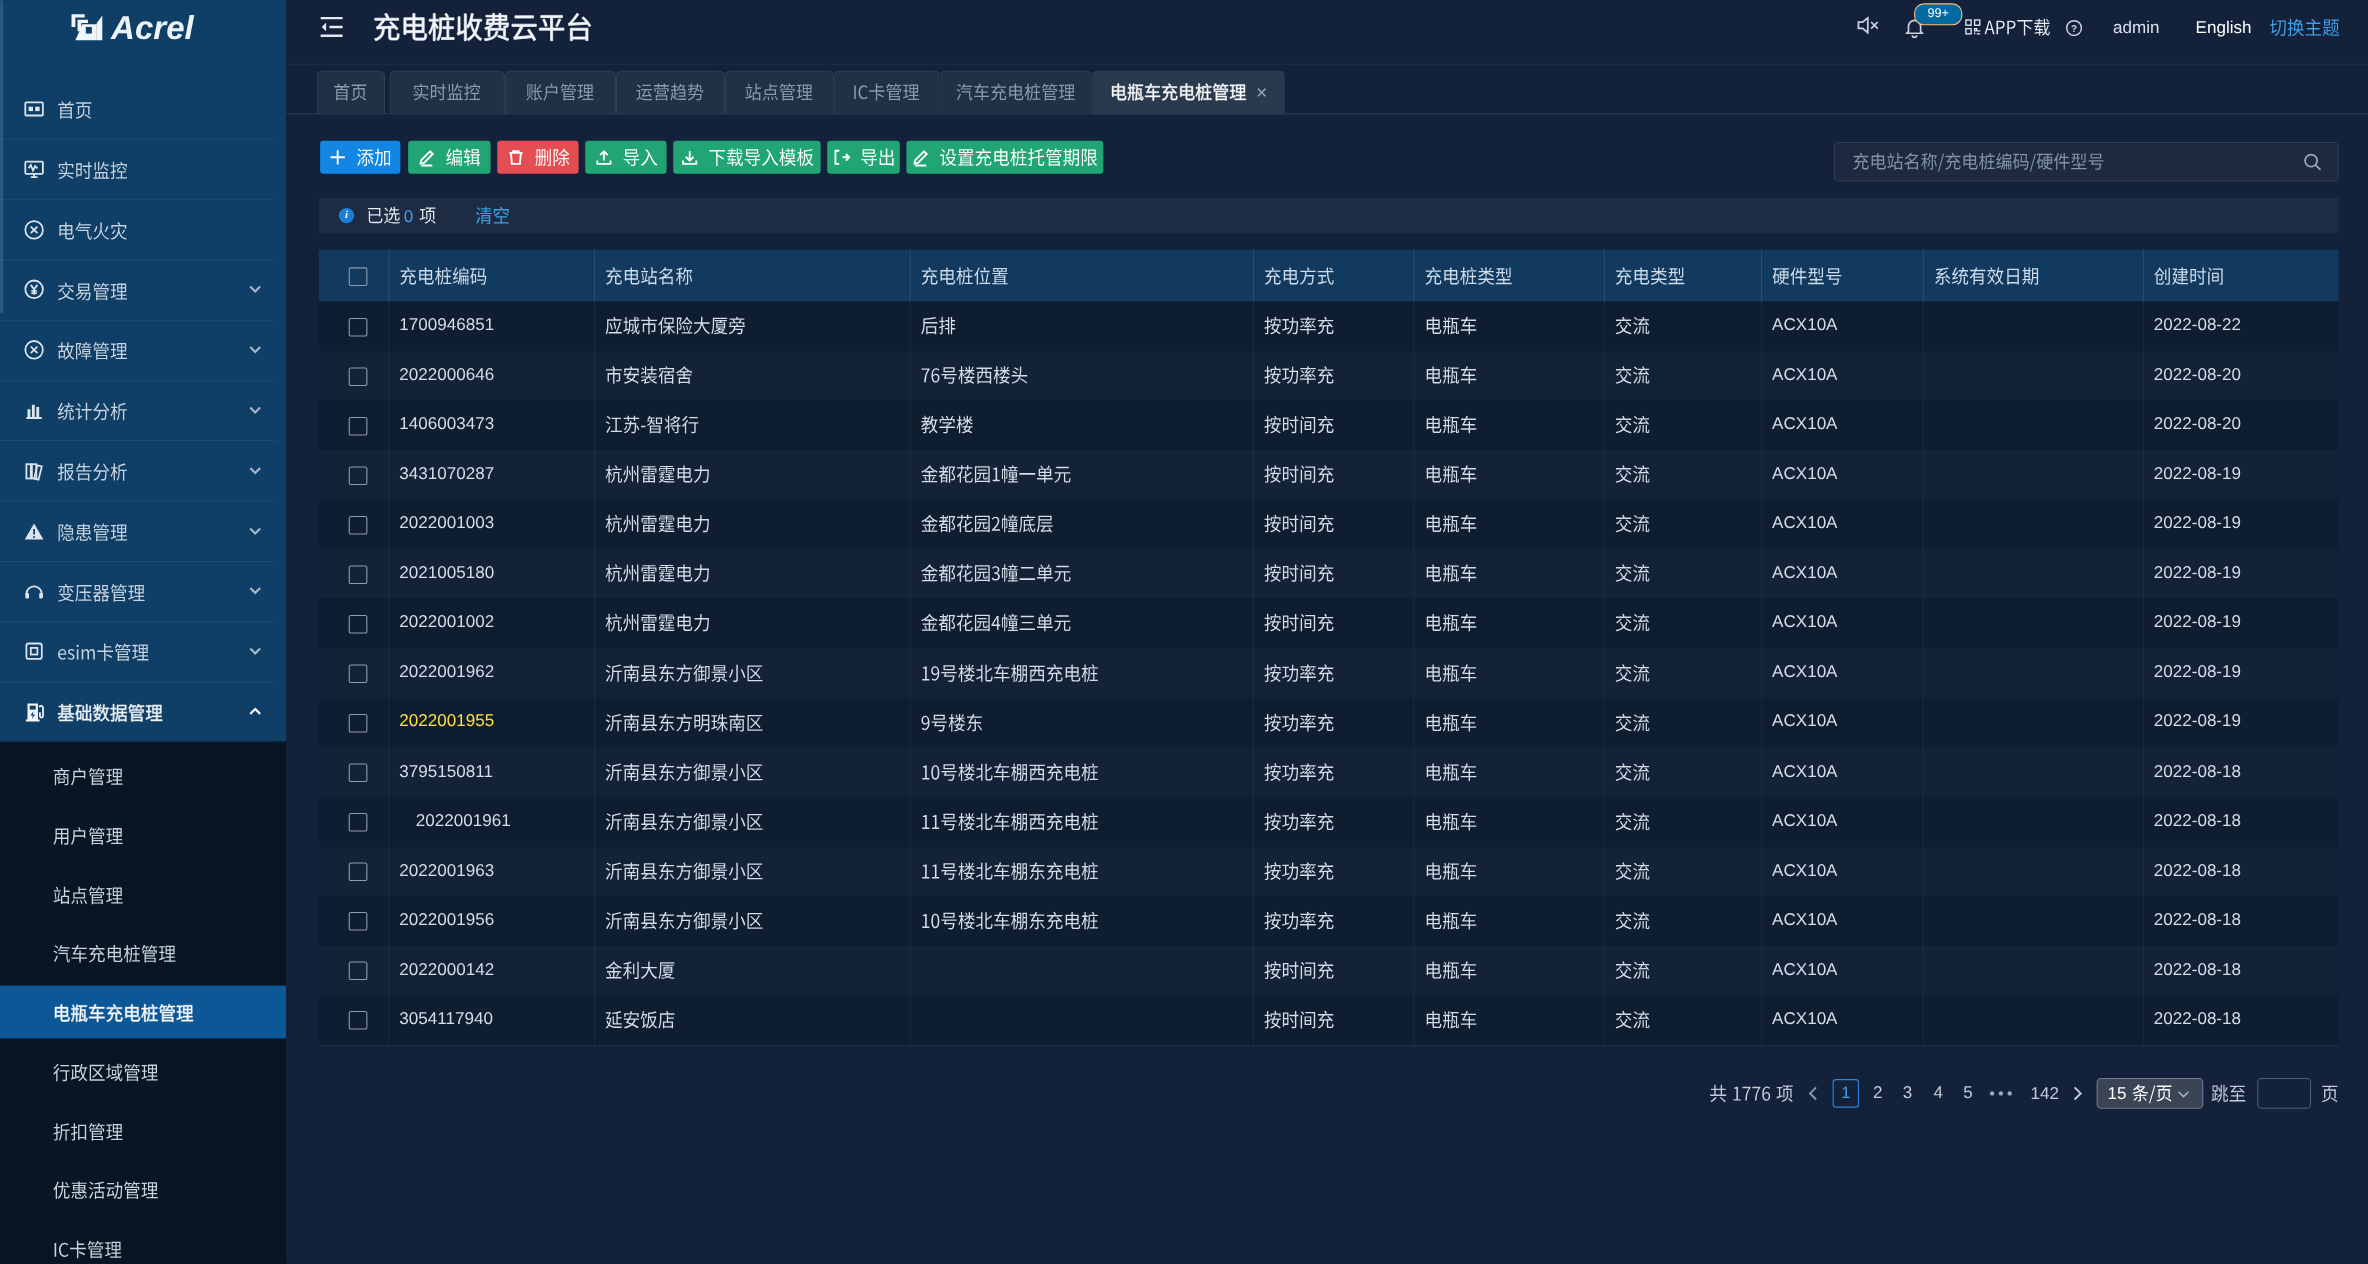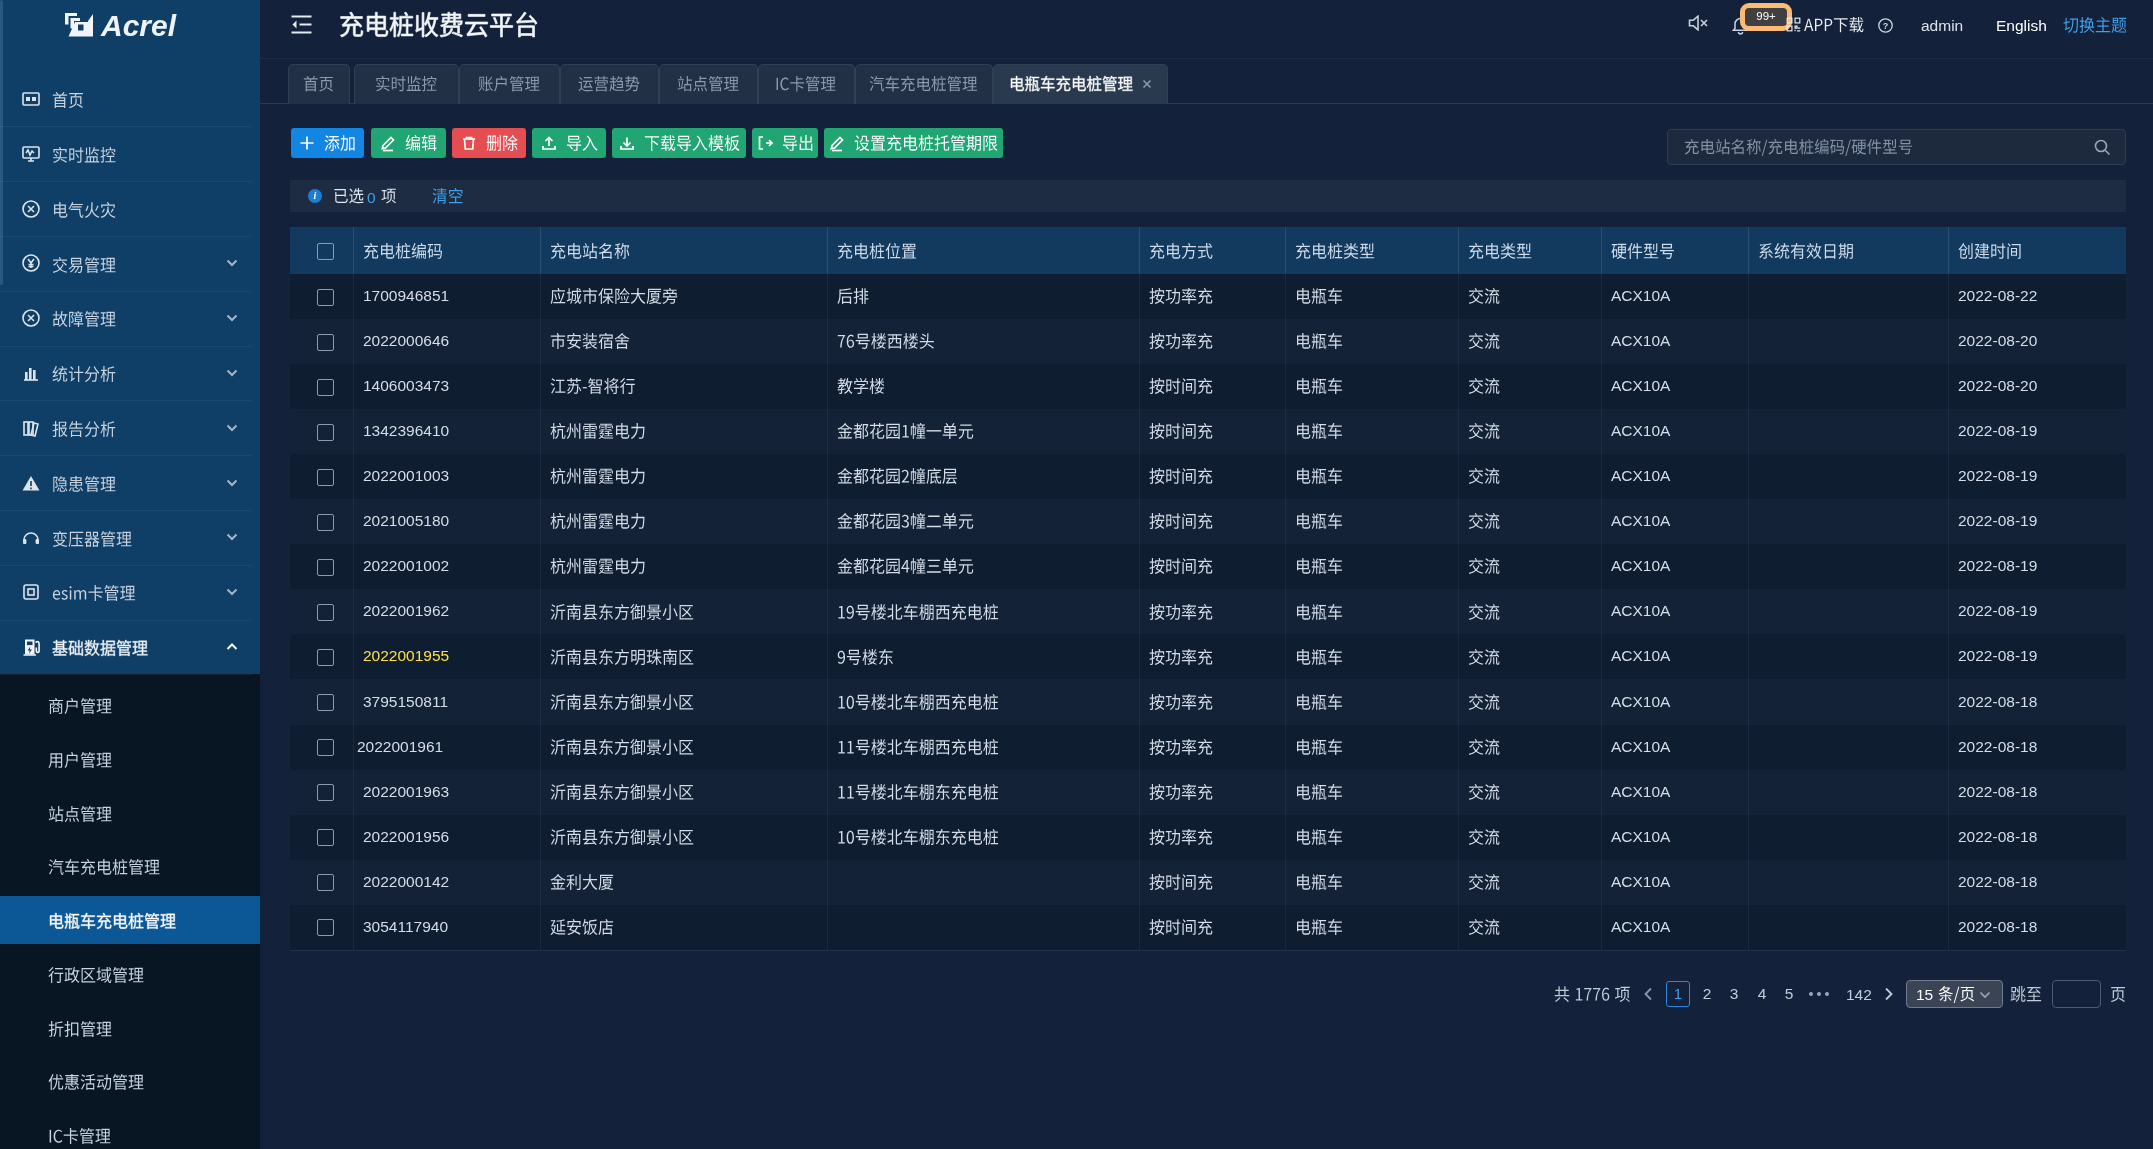--- a/index.html
+++ b/index.html
@@ -501,21 +501,21 @@
 <path d="M1.5 5.2 h3.8 l4.7-4 v13.6 l-4.7-4 H1.5 Z"></path>
 <path d="M13 5 l6 6 M19 5 l-6 6"></path>
 </g>
   </svg>
 <svg class="t" style="left:1732px;top:16px" width="17" height="19" viewBox="0 0 17 19">
 <g stroke="#c9d2de" stroke-width="1.5" fill="none">
 <path d="M3 12.5 v-4.5 a5.5 5.5 0 0 1 11 0 v4.5 l1.5 1.7 H1.5 Z"></path>
       <path d="M6.5 16 a2 2 0 0 0 4 0"></path>
 </g>
   </svg>
-<div style="position:absolute;left:1740px;top:3px;width:42px;height:18px;background:#404040;border-radius:9px;border:5px solid #fdba74;color:#fff;font:11.5px 'Liberation Sans',sans-serif;text-align:center;line-height:17px">99+</div>
+<div style="position:absolute;left:1740px;top:3px;width:42px;height:18px;background:#0369a1;border-radius:9px;border:1px solid #fdba74;color:#fff;font:11.5px 'Liberation Sans',sans-serif;text-align:center;line-height:17px">99+</div>
 <svg class="t" style="left:1786px;top:17px" width="15" height="15" viewBox="0 0 19 19">
 <g stroke="#e8edf3" stroke-width="1.5" fill="none">
 <rect x="1.5" y="1.5" width="6" height="6"></rect>
       <rect x="11.5" y="1.5" width="6" height="6"></rect>
       <rect x="1.5" y="11.5" width="6" height="6"></rect>
 <path d="M11.5 11.5 h2.5 v2.5 h-2.5z M15 14 h3 M14 17.5 h4 M11.5 16 v2"></path>
 </g>
   </svg>
 <svg class="t" style="left:1804.0px;top:14.9px;" width="62.0" height="20.2">
     <g transform="matrix(0.01550,0,0,-0.01674,0,16.04)" fill="#e8edf3">
@@ -959,21 +959,21 @@
 <svg class="t" style="left:1468.0px;top:376.2px;" width="34.0" height="20.8">
     <g transform="matrix(0.01600,0,0,-0.01728,0,16.56)" fill="#d5dde8">
       <use href="#g4EA4"></use>
       <use href="#g6D41" x="1000"></use>
     </g>
   </svg>
 <div style="position:absolute;left:1611px;top:377.1px;font:15.5px 'Liberation Sans',sans-serif;color:#d5dde8">ACX10A</div>
 <div style="position:absolute;left:1958px;top:377.1px;font:15.5px 'Liberation Sans',sans-serif;color:#d5dde8">2022-08-20</div>
 <div style="position:absolute;left:290px;top:409.1px;width:1836px;height:45.05px;background:#132236"></div>
 <div style="position:absolute;left:317px;top:423.7px;width:15px;height:15px;border:1px solid #8e9bab;border-radius:2px"></div>
-<div style="position:absolute;left:363px;top:422.2px;font:15.5px 'Liberation Sans',sans-serif;color:#d5dde8">1342396410</div>
+<div style="position:absolute;left:363px;top:422.2px;font:15.5px 'Liberation Sans',sans-serif;color:#d5dde8">3431070287</div>
 <svg class="t" style="left:550.0px;top:421.3px;" width="98.0" height="20.8">
     <g transform="matrix(0.01600,0,0,-0.01728,0,16.56)" fill="#d5dde8">
       <use href="#g676D"></use>
       <use href="#g5DDE" x="1000"></use>
       <use href="#g96F7" x="2000"></use>
       <use href="#g9706" x="3000"></use>
       <use href="#g7535" x="4000"></use>
       <use href="#g529B" x="5000"></use>
     </g>
   </svg>
@@ -1309,21 +1309,21 @@
 <svg class="t" style="left:1468.0px;top:691.6px;" width="34.0" height="20.8">
     <g transform="matrix(0.01600,0,0,-0.01728,0,16.56)" fill="#d5dde8">
       <use href="#g4EA4"></use>
       <use href="#g6D41" x="1000"></use>
     </g>
   </svg>
 <div style="position:absolute;left:1611px;top:692.5px;font:15.5px 'Liberation Sans',sans-serif;color:#d5dde8">ACX10A</div>
 <div style="position:absolute;left:1958px;top:692.5px;font:15.5px 'Liberation Sans',sans-serif;color:#d5dde8">2022-08-18</div>
 <div style="position:absolute;left:290px;top:724.5px;width:1836px;height:45.05px;background:#0f1d30"></div>
 <div style="position:absolute;left:317px;top:739.0px;width:15px;height:15px;border:1px solid #8e9bab;border-radius:2px"></div>
-<div style="position:absolute;left:357px;top:737.5px;font:15.5px 'Liberation Sans',sans-serif;color:#d5dde8">2022001961</div>
+<div style="position:absolute;left:378px;top:737.5px;font:15.5px 'Liberation Sans',sans-serif;color:#d5dde8">2022001961</div>
 <svg class="t" style="left:550.0px;top:736.6px;" width="146.0" height="20.8">
     <g transform="matrix(0.01600,0,0,-0.01728,0,16.56)" fill="#d5dde8">
       <use href="#g6C82"></use>
       <use href="#g5357" x="1000"></use>
       <use href="#g53BF" x="2000"></use>
       <use href="#g4E1C" x="3000"></use>
       <use href="#g65B9" x="4000"></use>
       <use href="#g5FA1" x="5000"></use>
       <use href="#g666F" x="6000"></use>
       <use href="#g5C0F" x="7000"></use>

